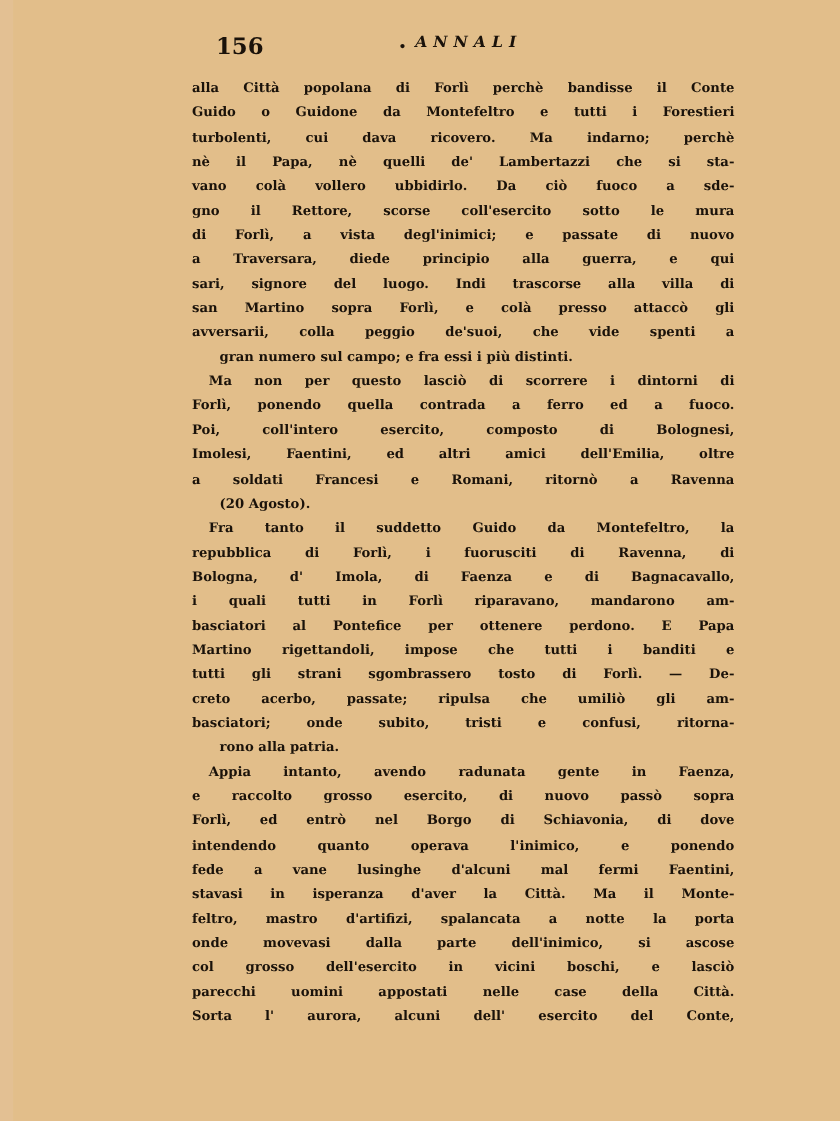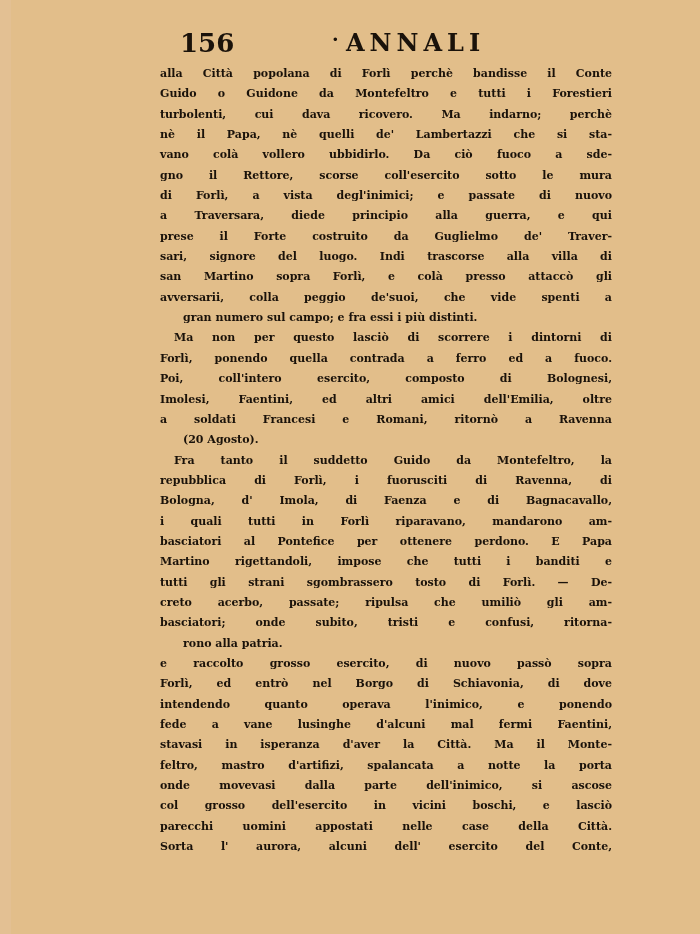--- a/index.html
+++ b/index.html
@@ -26,28 +26,29 @@
       top: 28px;
       left: 162px;
       width: 450px;
       height: 26px;
       font-weight: bold;
     }
     .page-number {
       position: absolute;
       left: 18px;
       top: 0;
-      font-size: 26px;
+      font-size: 19px;
     }
     .running-title {
       position: absolute;
       left: 184px;
       top: 0;
-      font-size: 24px;
+      font-size: 13px;
       letter-spacing: 5px;
+      font-style: italic;
     }
     .running-dot {
       position: absolute;
       left: 170px;
       top: 0;
       font-size: 19px;
     }
     .text-block {
       position: absolute;
       top: 64px;
@@ -86,41 +87,41 @@
 
 <div class="text-block" id="text-block">
     <span class="line">alla Città popolana di Forlì perchè bandisse il Conte</span>
     <span class="line">Guido o Guidone da Montefeltro e tutti i Forestieri</span>
     <span class="line">turbolenti, cui dava ricovero. Ma indarno; perchè</span>
     <span class="line">nè il Papa, nè quelli de' Lambertazzi che si sta-</span>
     <span class="line">vano colà vollero ubbidirlo. Da ciò fuoco a sde-</span>
     <span class="line">gno il Rettore, scorse coll'esercito sotto le mura</span>
     <span class="line">di Forlì, a vista degl'inimici; e passate di nuovo</span>
     <span class="line">a Traversara, diede principio alla guerra, e qui</span>
-    <span class="line">prese il Forte costruito da Guglielmo de' Traver-</span>
     <span class="line">sari, signore del luogo. Indi trascorse alla villa di</span>
     <span class="line">san Martino sopra Forlì, e colà presso attaccò gli</span>
     <span class="line">avversarii, colla peggio de'suoi, che vide spenti a</span>
     <span class="line last">gran numero sul campo; e fra essi i più distinti.</span>
     <span class="line indent">Ma non per questo lasciò di scorrere i dintorni di</span>
     <span class="line">Forlì, ponendo quella contrada a ferro ed a fuoco.</span>
     <span class="line">Poi, coll'intero esercito, composto di Bolognesi,</span>
     <span class="line">Imolesi, Faentini, ed altri amici dell'Emilia, oltre</span>
     <span class="line">a soldati Francesi e Romani, ritornò a Ravenna</span>
     <span class="line last">(20 Agosto).</span>
     <span class="line indent">Fra tanto il suddetto Guido da Montefeltro, la</span>
     <span class="line">repubblica di Forlì, i fuorusciti di Ravenna, di</span>
     <span class="line">Bologna, d' Imola, di Faenza e di Bagnacavallo,</span>
     <span class="line">i quali tutti in Forlì riparavano, mandarono am-</span>
     <span class="line">basciatori al Pontefice per ottenere perdono. E Papa</span>
     <span class="line">Martino rigettandoli, impose che tutti i banditi e</span>
     <span class="line">tutti gli strani sgombrassero tosto di Forlì. — De-</span>
     <span class="line">creto acerbo, passate; ripulsa che umiliò gli am-</span>
     <span class="line">basciatori; onde subito, tristi e confusi, ritorna-</span>
     <span class="line last">rono alla patria.</span>
+    <span class="line indent">Appia intanto, avendo radunata gente in Faenza,</span>
     <span class="line">e raccolto grosso esercito, di nuovo passò sopra</span>
     <span class="line">Forlì, ed entrò nel Borgo di Schiavonia, di dove</span>
     <span class="line">intendendo quanto operava l'inimico, e ponendo</span>
     <span class="line">fede a vane lusinghe d'alcuni mal fermi Faentini,</span>
     <span class="line">stavasi in isperanza d'aver la Città. Ma il Monte-</span>
     <span class="line">feltro, mastro d'artifizi, spalancata a notte la porta</span>
     <span class="line">onde movevasi dalla parte dell'inimico, si ascose</span>
     <span class="line">col grosso dell'esercito in vicini boschi, e lasciò</span>
     <span class="line">parecchi uomini appostati nelle case della Città.</span>
     <span class="line">Sorta l' aurora, alcuni dell' esercito del Conte,</span>

